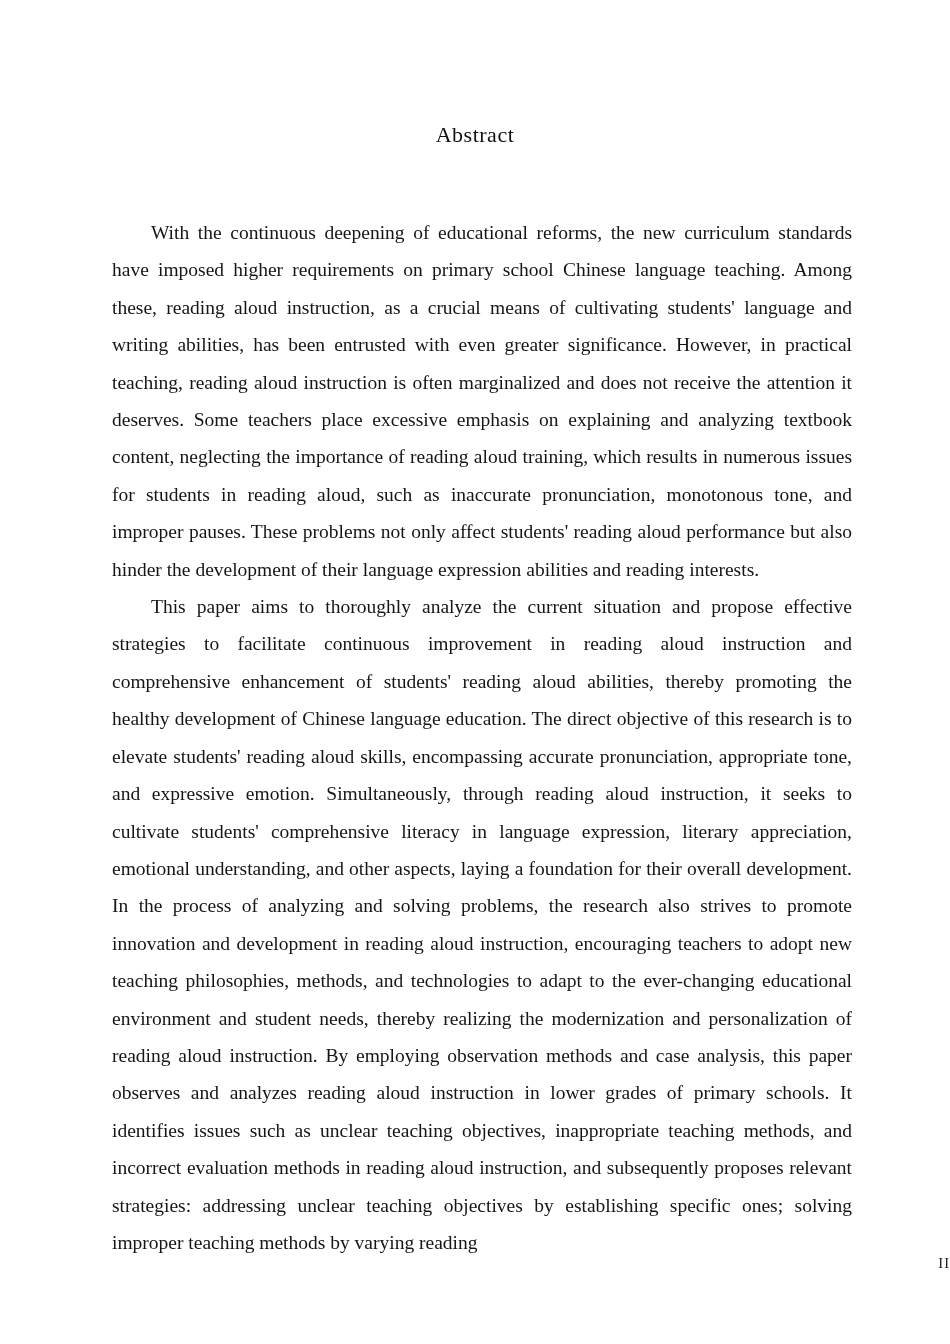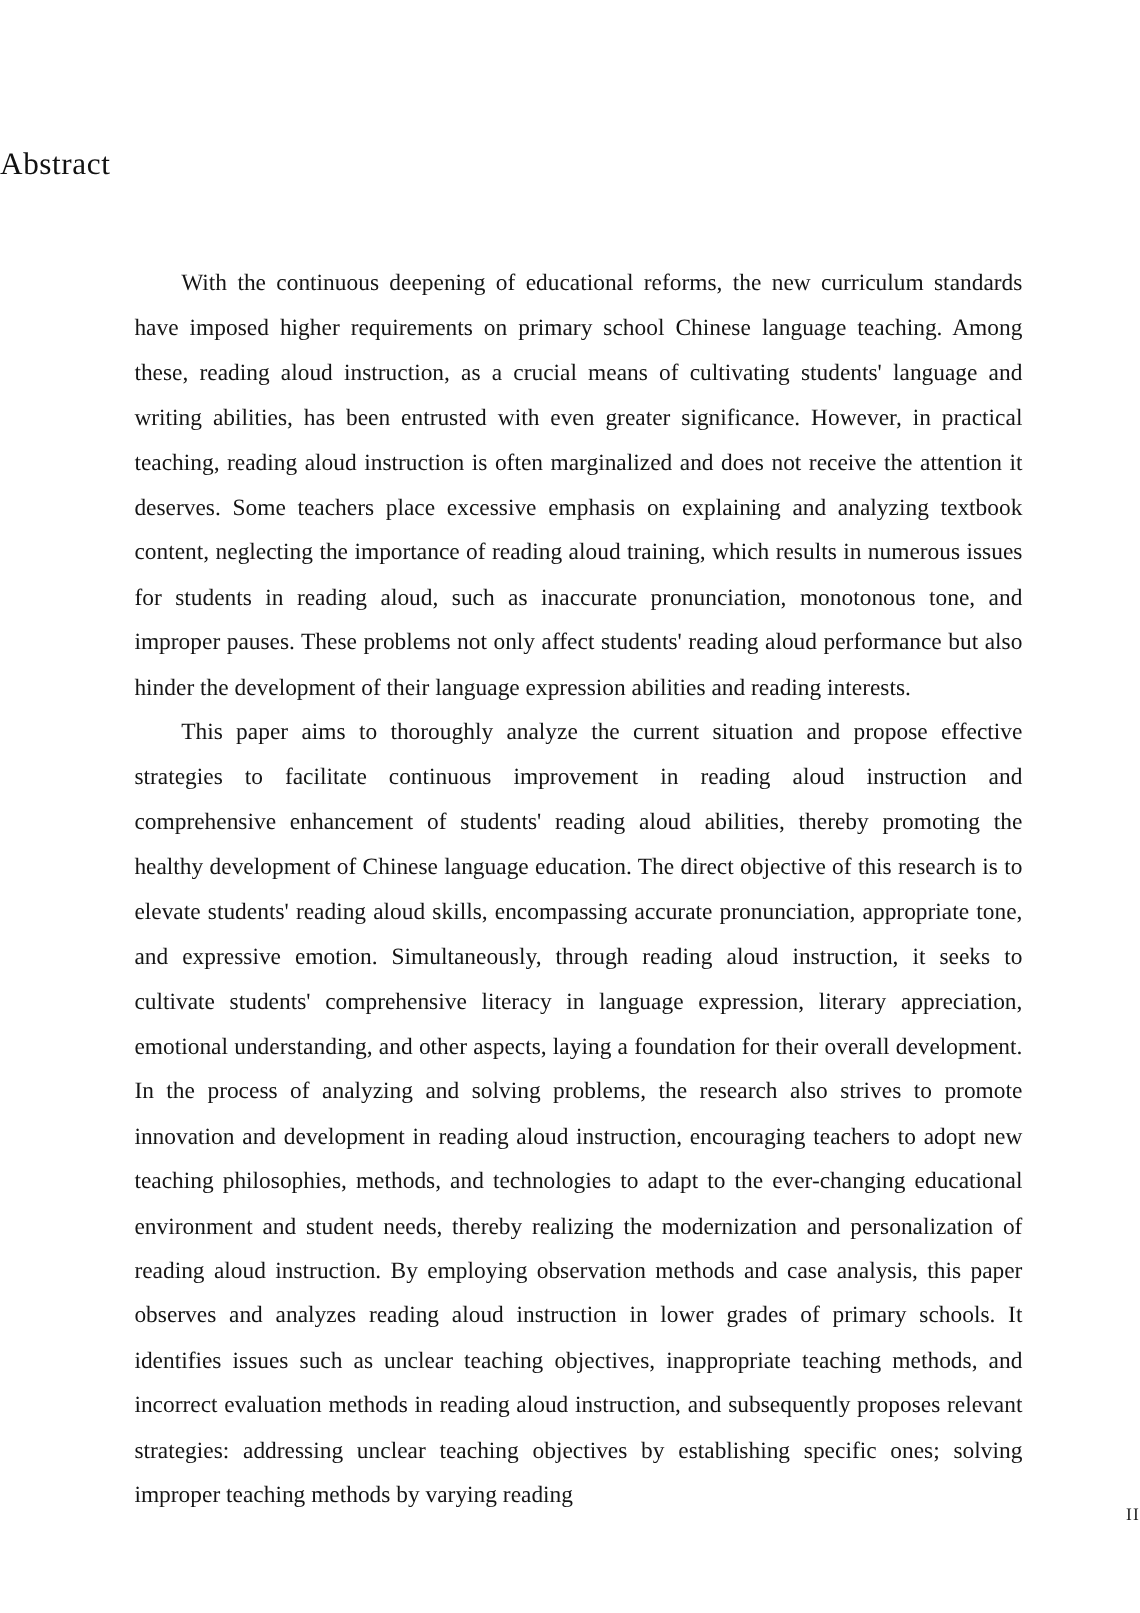--- a/index.html
+++ b/index.html
@@ -15,21 +15,22 @@
     background: #ffffff;
     font-family: "Liberation Serif", "DejaVu Serif", serif;
     color: #1a1a1a;
     box-sizing: border-box;
     overflow: hidden;
   }
   .doc-title {
     margin: 0;
     padding-top: 122px;
     padding-bottom: 66px;
-    font-size: 26px;
+    text-align: center;
+    font-size: 22px;
     font-weight: normal;
     letter-spacing: 0.5px;
     color: #111111;
   }
   .doc-body {
     padding-left: 112px;
     padding-right: 98px;
   }
   .doc-body p {
     margin: 0;

